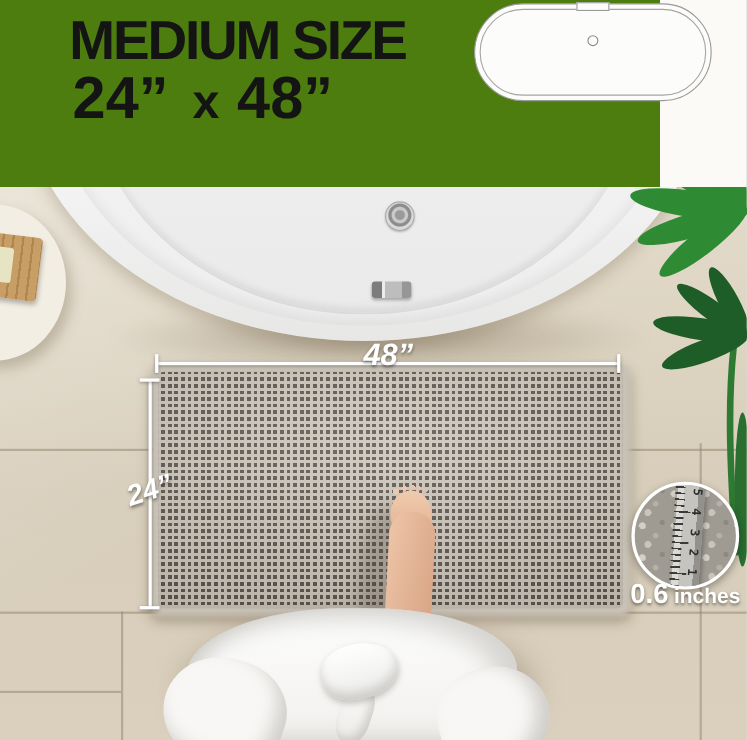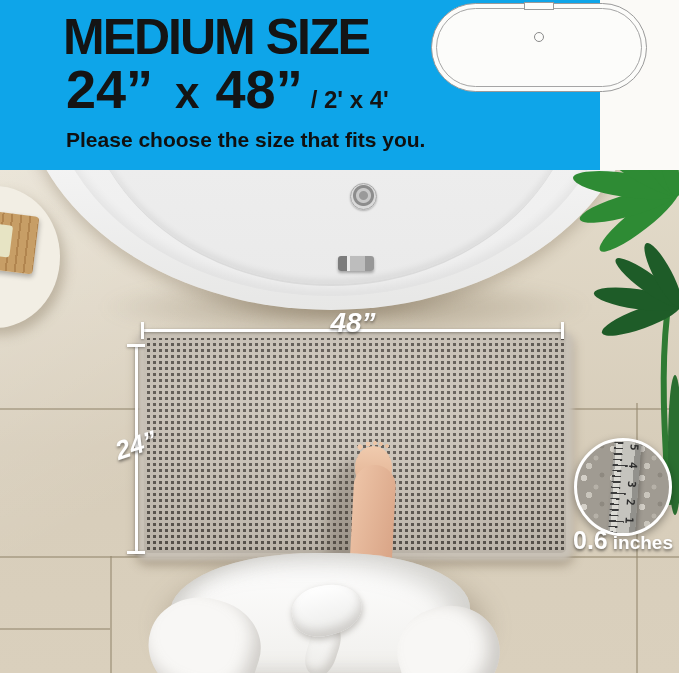--- a/index.html
+++ b/index.html
@@ -2,21 +2,21 @@
 <html><head>
 <meta charset="utf-8">
 <style>
   * { margin:0; padding:0; box-sizing:border-box; }
   body { background:#888; }
   #app {
     position:relative; width:679px; height:673px; overflow:hidden;
     font-family:"Liberation Sans", sans-serif; background:#fbfaf7;
   }
   
-  .header { position:absolute; top:0; left:0; width:600px; height:170px; background:#0ea5e9; }
+  .header { position:absolute; top:0; left:0; width:600px; height:170px; background:#4d7c0f; }
   .title {
     position:absolute; left:63px; top:12px; font-size:50px; font-weight:bold;
     letter-spacing:-2px; color:#141414; line-height:1;
   }
   .size-row { position:absolute; left:66px; top:62px; display:flex; align-items:baseline; color:#141414; }
   .size-big { font-size:54px; font-weight:bold; line-height:1; }
   .size-x { font-size:44px; font-weight:bold; margin:0 16px 0 22px; line-height:1; }
   .size-feet { font-size:24px; font-weight:bold; margin-left:8px; }
   .tagline { position:absolute; left:66px; top:128px; font-size:21px; font-weight:bold; color:#101010; }
 
@@ -235,23 +235,21 @@
 <body>
 
 <div id="app">
 
   <div class="header">
     <div class="title">MEDIUM SIZE</div>
     <div class="size-row">
       <span class="size-big">24”</span>
       <span class="size-x">x</span>
       <span class="size-big">48”</span>
-      <span class="size-feet">/ 2' x 4'</span>
-    </div>
-    <div class="tagline">Please choose the size that fits you.</div>
+    </div>
 
     <div class="tub-diagram">
       <div class="tub-diagram-inner"></div>
       <div class="tub-notch"></div>
       <div class="tub-drain-dot"></div>
     </div>
   </div>
 
   <div class="photo">
 

